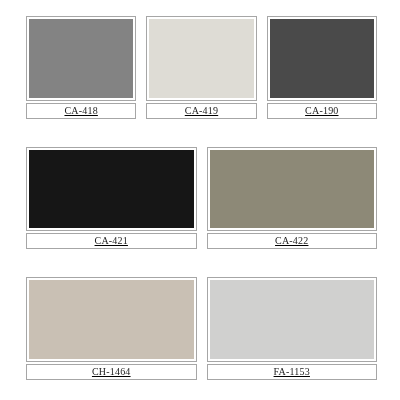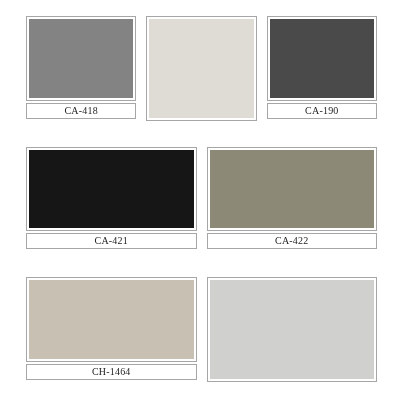--- a/index.html
+++ b/index.html
@@ -32,20 +32,21 @@
     min-height: 0;
   }
 
   .swatch-cell {
     flex: 1 1 0;
     min-width: 0;
     display: flex;
     flex-direction: column;
     box-sizing: border-box;
     padding: 12px 5px;
+    text-decoration: underline;
   }
 
   .swatch-frame {
     flex: 1 1 auto;
     min-height: 0;
     border: 1px solid #a6a6a6;
     background: #ffffff;
     box-sizing: border-box;
     padding: 2px;
     margin-bottom: 2px;
@@ -90,20 +91,23 @@
       </div>
       <div class="swatch-label-box">
         <span class="swatch-label">CA-418</span>
       </div>
     </div>
 
     <div class="swatch-cell">
       <div class="swatch-frame">
         <div class="swatch-color" style="background:#dedcd5;"></div>
       </div>
+      <div class="swatch-label-box">
+        <span class="swatch-label">CA-419</span>
+      </div>
     </div>
 
     <div class="swatch-cell">
       <div class="swatch-frame">
         <div class="swatch-color" style="background:#4a4a4a;"></div>
       </div>
       <div class="swatch-label-box">
         <span class="swatch-label">CA-190</span>
       </div>
     </div>
@@ -142,17 +146,20 @@
       <div class="swatch-label-box">
         <span class="swatch-label">CH-1464</span>
       </div>
     </div>
 
 
     <div class="swatch-cell">
       <div class="swatch-frame">
         <div class="swatch-color" style="background:#d0d0cf;"></div>
       </div>
+      <div class="swatch-label-box">
+        <span class="swatch-label">FA-1153</span>
+      </div>
     </div>
 
   </div>
 
 </div>
 
 </body></html>

